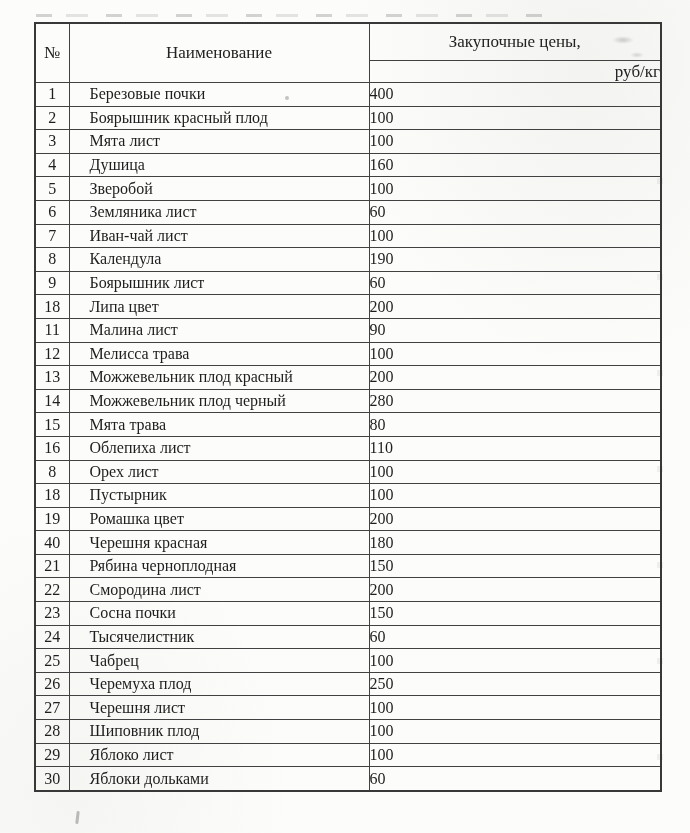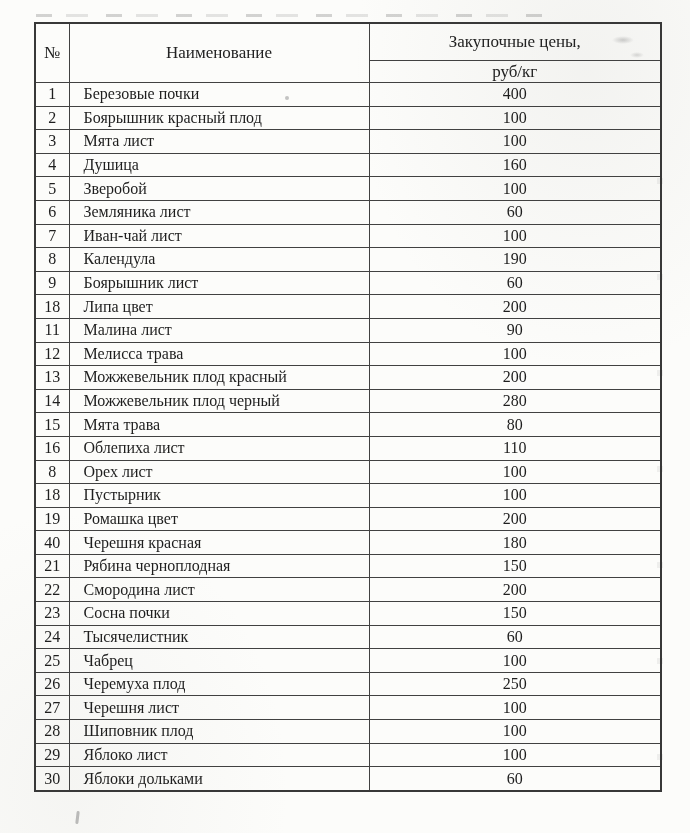--- a/index.html
+++ b/index.html
@@ -39,32 +39,32 @@
     overflow: hidden;
     white-space: nowrap;
   }
   .price-table thead th {
     font-size: 17px;
     text-align: center;
     vertical-align: middle;
     color: #222;
   }
   .price-table thead tr.hdr-top th { height: 36px; }
-  .price-table thead tr.hdr-sub th { height: 21px; }
+  .price-table thead tr.hdr-sub th { height: 21px; text-align: right; }
   .price-table thead th.rowspan2 { height: auto; }
   .price-table tbody td {
     height: 22.6px;
     font-size: 16px;
     line-height: 22px;
     color: #1e1e1e;
   }
   td.c-no, th.c-no { text-align: center; }
-  td.c-name { text-align: left; padding-left: 14px; }
+  td.c-name { text-align: left; padding-left: 20px; }
   th.c-name { text-align: center; }
-  td.c-price, th.c-price { text-align: center; }
+  td.c-price, th.c-price { }
   
   .price-table tbody tr:nth-child(4) td,
   .price-table tbody tr:nth-child(9) td,
   .price-table tbody tr:nth-child(13) td,
   .price-table tbody tr:nth-child(16) td,
   .price-table tbody tr:nth-child(20) td,
   .price-table tbody tr:nth-child(26) td {
     box-shadow: 0 -3px 2px -2px rgba(105,105,105,0.35);
   }
   

